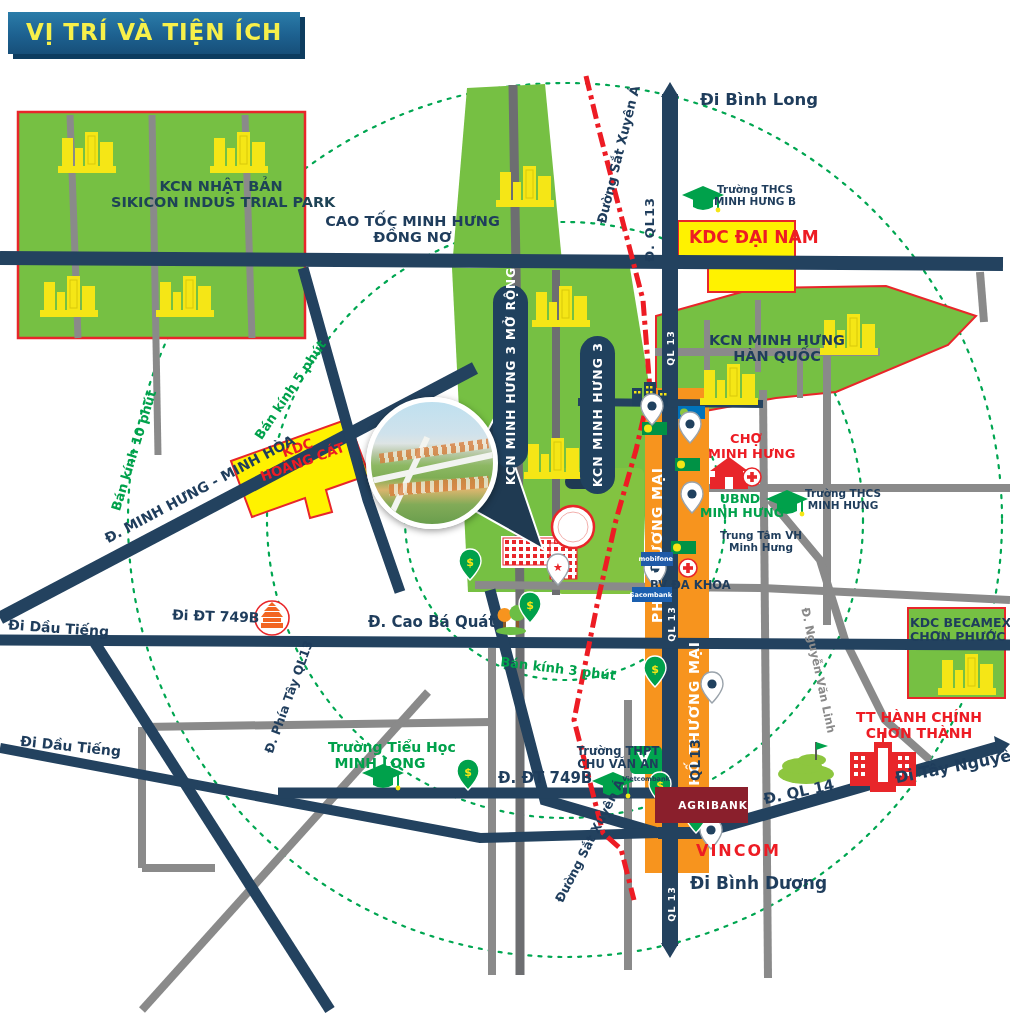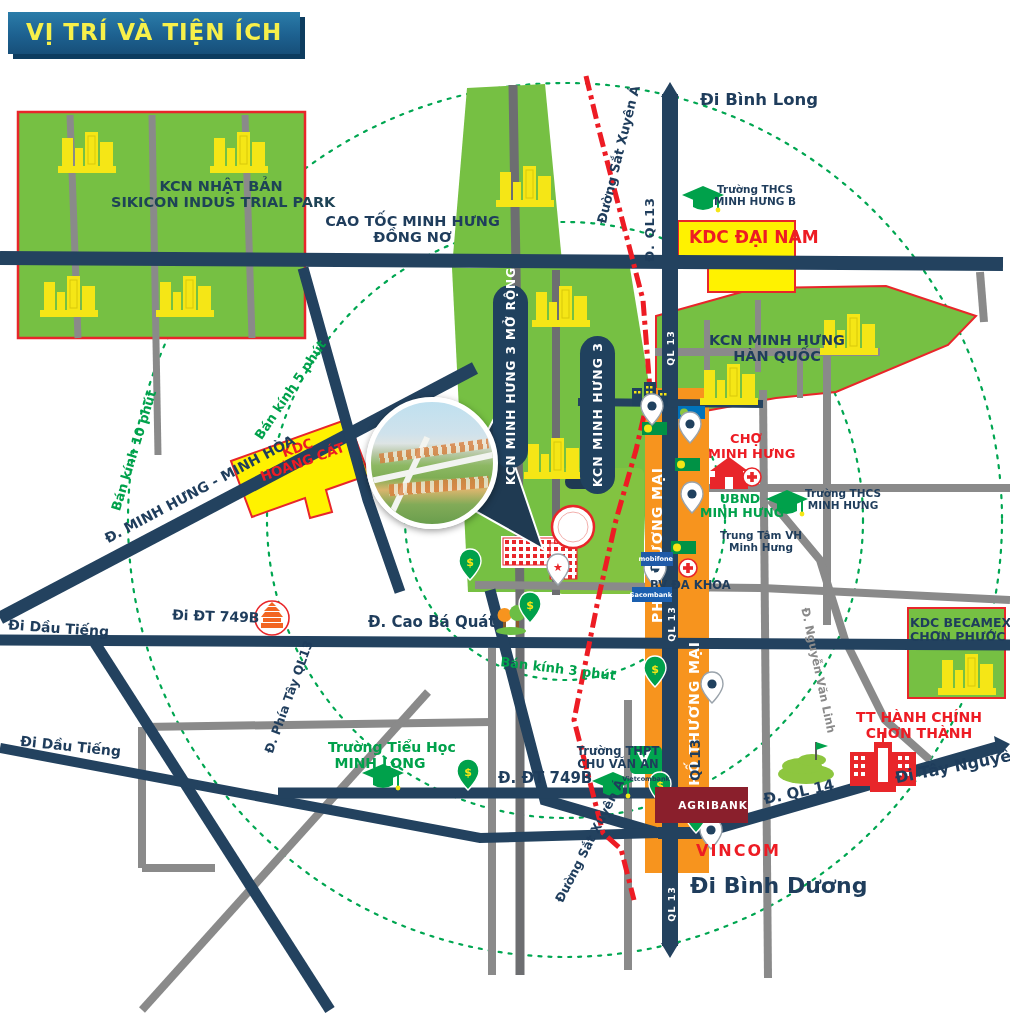--- a/index.html
+++ b/index.html
@@ -339,21 +339,21 @@
 <div class="lbl c" style="left:55px;top:482px;width:290px;font-size:14px;transform:rotate(-28deg);">Đ. MINH HƯNG - MINH HÒA</div>
 <div class="lbl" style="left:172px;top:609px;font-size:14px;transform:rotate(2deg);">Đi ĐT 749B</div>
 <div class="lbl" style="left:8px;top:621px;font-size:14px;transform:rotate(4deg);">Đi Dầu Tiếng</div>
 <div class="lbl" style="left:20px;top:739px;font-size:14px;transform:rotate(6deg);">Đi Dầu Tiếng</div>
 <div class="lbl c" style="left:223px;top:690px;width:132px;font-size:12.5px;transform:rotate(-70deg);">Đ. Phía Tây QL13</div>
 <div class="lbl" style="left:368px;top:614px;font-size:15px;">Đ. Cao Bá Quát</div>
 <div class="lbl grey" style="left:752px;top:664px;width:132px;font-size:11.5px;transform:rotate(78deg);text-align:center;">Đ. Nguyễn Văn Linh</div>
 <div class="lbl" style="left:763px;top:784px;font-size:15px;transform:rotate(-12deg);">Đ. QL 14</div>
 <div class="lbl" style="left:894px;top:757px;font-size:16px;transform:rotate(-11deg);">Đi Tây Nguyên</div>
 <div class="lbl" style="left:498px;top:770px;font-size:15px;">Đ. ĐT 749B</div>
-<div class="lbl" style="left:690px;top:874px;font-size:22px;">Đi Bình Dương</div>
+<div class="lbl" style="left:690px;top:874px;font-size:17px;">Đi Bình Dương</div>
 
 <div class="lbl green c" style="left:73px;top:445px;width:122px;font-size:13px;transform:rotate(-73deg);">Bán kính 10 phút</div>
 <div class="lbl green c" style="left:230px;top:383px;width:122px;font-size:13px;transform:rotate(-56deg);">Bán kính 5 phút</div>
 <div class="lbl green c" style="left:500px;top:662px;width:115px;font-size:13px;transform:rotate(7deg);">Bán kính 3 phút</div>
 
 <div class="lbl c" style="left:712px;top:184px;width:86px;font-size:10.5px;">
   <div>Trường THCS</div>
   <div>MINH HƯNG B</div>
 </div>
 <div class="lbl c red" style="left:708px;top:432px;width:76px;font-size:13px;">

